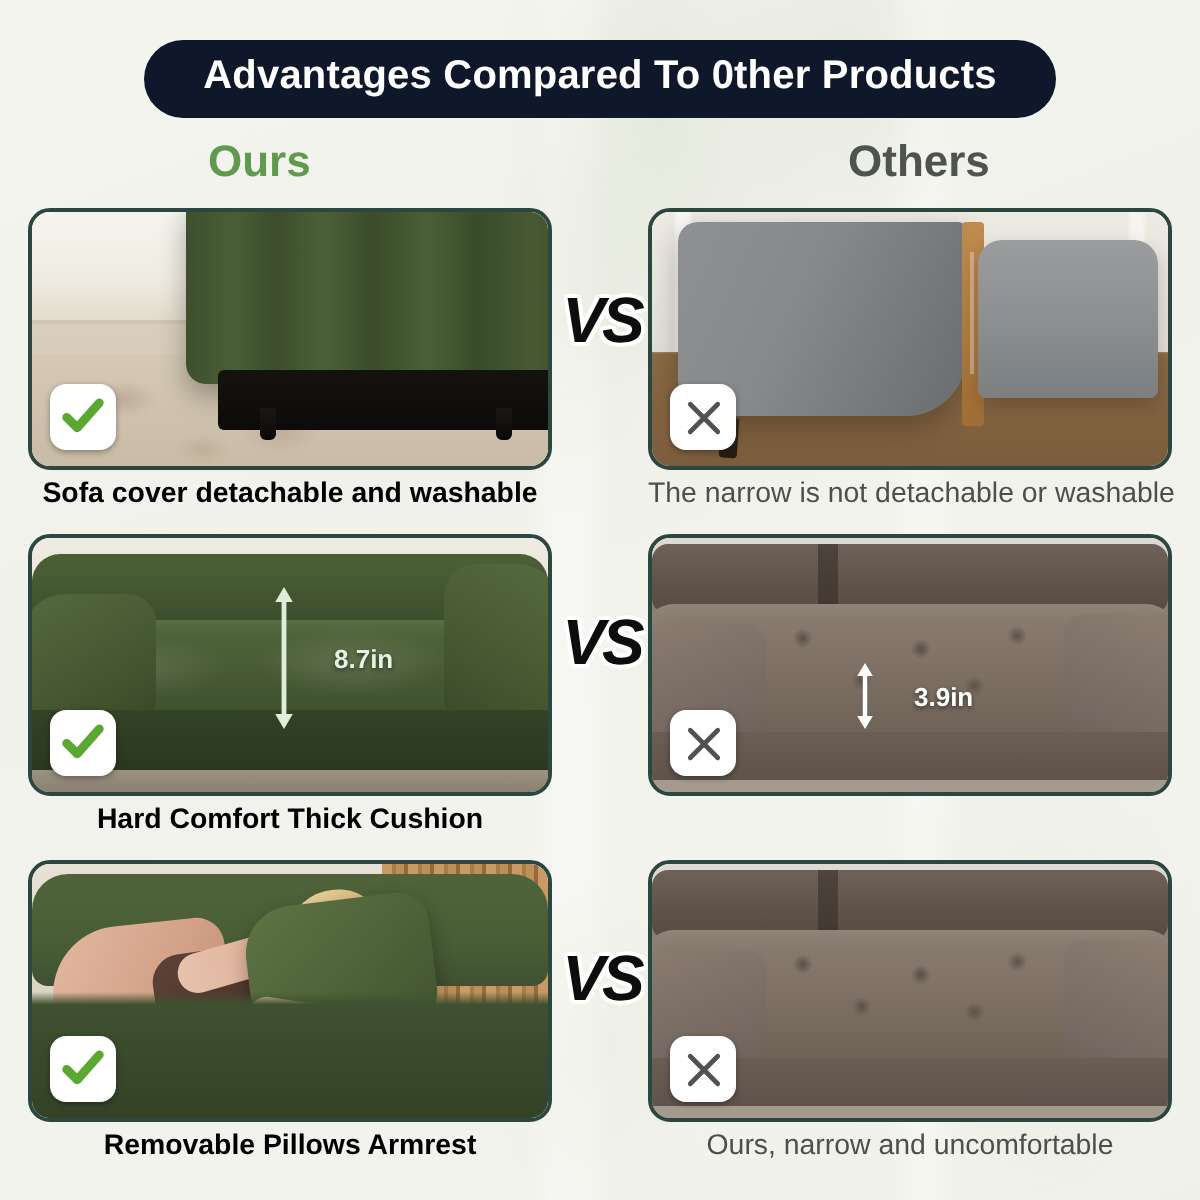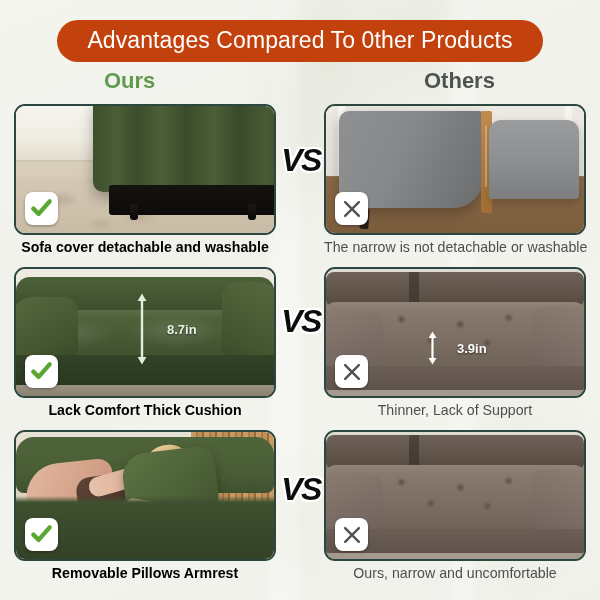--- a/index.html
+++ b/index.html
@@ -47,26 +47,26 @@
 
   #page { position: absolute; inset: 0; z-index: 2; }
 
   
   .banner-wrap {
     position: absolute;
     top: 20px; left: 0; right: 0;
     display: flex; justify-content: center;
   }
   .banner {
-    background: #c2410c;
+    background: #0f172a;
     color: #ffffff;
     border-radius: 22px;
     padding: 8px 30px 10px;
-    font-size: 23px;
-    font-weight: normal;
+    font-size: 20px;
+    font-weight: bold;
     letter-spacing: .1px;
     white-space: nowrap;
     line-height: 1.05;
   }
 
   
   .heads {
     position: absolute;
     top: 65px; left: 0; right: 0;
     height: 32px;
@@ -480,21 +480,21 @@
               <path d="M6 71.5 L1.6 64 L10.4 64 Z" fill="#dfeedb"></path>
             </svg>
             <span class="dim-label">8.7in</span>
           </div>
           <div class="badge">
             <svg width="23" height="23" viewBox="0 0 24 24">
               <path d="M3.5 12.2 L9 17.6 L20.5 4.6" fill="none" stroke="#5aa832" stroke-width="4.6" stroke-linecap="round" stroke-linejoin="round"></path>
             </svg>
           </div>
         </div>
-        <div class="caption">Lack Comfort Thick Cushion</div>
+        <div class="caption">Hard Comfort Thick Cushion</div>
       </div>
 
       <div class="vs" style="top:38px">VS</div>
 
       <div class="cell right">
         <div class="photo">
           <div class="img-brown">
             <div class="br-back"></div>
             <div class="br-backgap"></div>
             <div class="br-seat"></div>
@@ -510,21 +510,20 @@
               <path d="M5.5 33.5 L1.6 27 L9.4 27 Z" fill="#ffffff"></path>
             </svg>
             <span class="dim-label">3.9in</span>
           </div>
           <div class="badge">
             <svg width="22" height="22" viewBox="0 0 24 24">
               <path d="M4.5 4.5 L19.5 19.5 M19.5 4.5 L4.5 19.5" fill="none" stroke="#4f5350" stroke-width="2.6" stroke-linecap="round"></path>
             </svg>
           </div>
         </div>
-        <div class="caption">Thinner, Lack of Support</div>
       </div>
     </div>
 
     <div class="row">
 
       <div class="cell left">
         <div class="photo">
           <div class="img-r3l">
             <div class="r3l-slats"></div>
             <div class="r3l-sofaback"></div>

